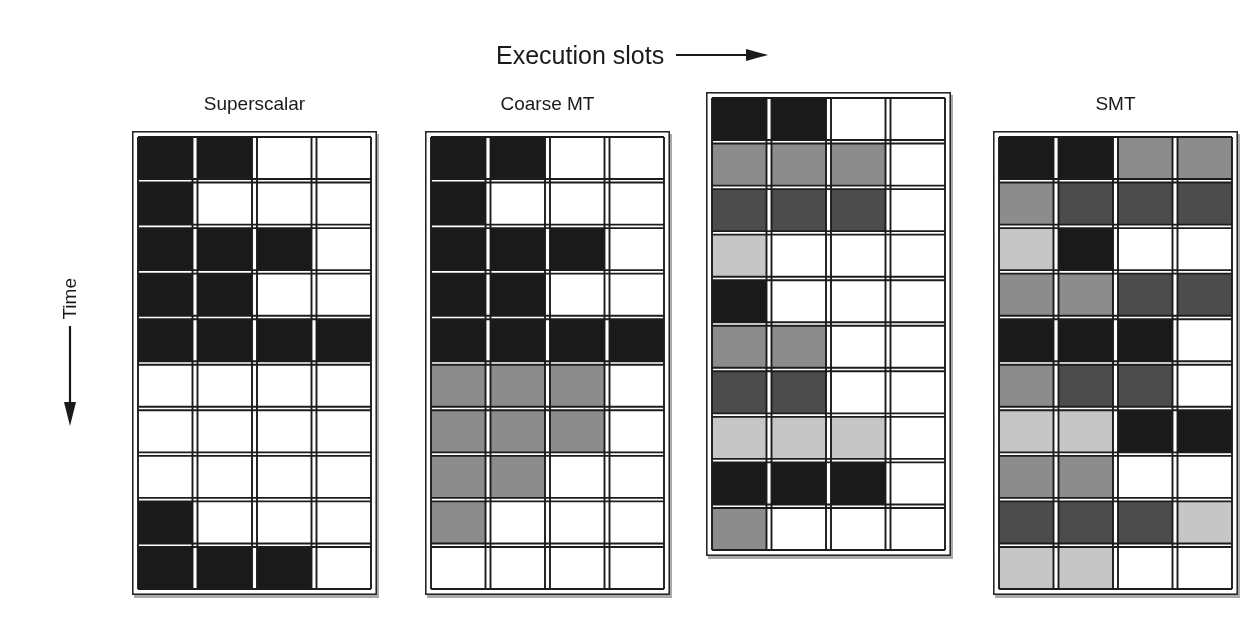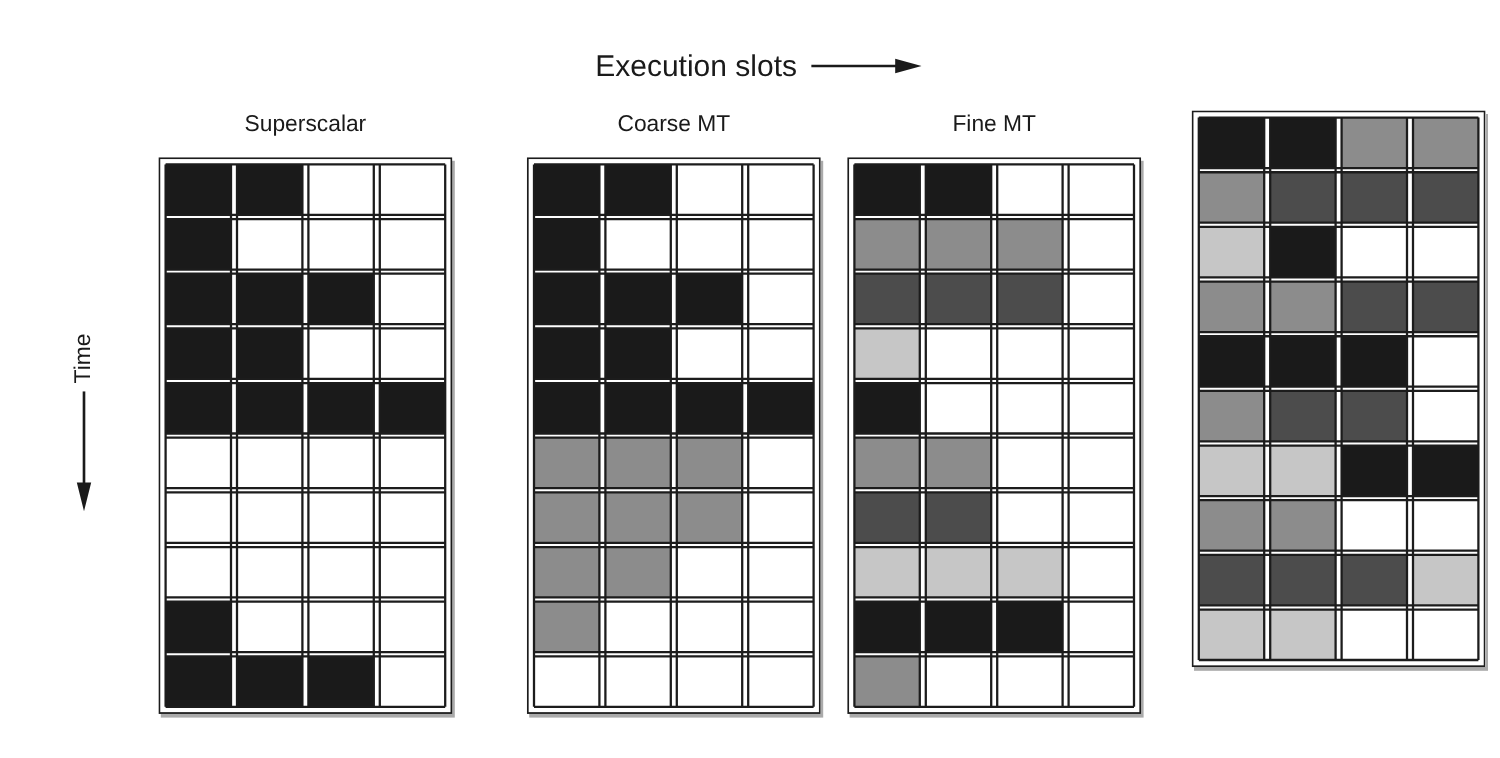--- a/index.html
+++ b/index.html
@@ -113,21 +113,21 @@
         <line x1="6" y1="324.84999999999997" x2="239" y2="324.84999999999997" stroke="#1c1c1c" stroke-width="1.9"></line>
         <line x1="6" y1="366.9" x2="239" y2="366.9" stroke="#1c1c1c" stroke-width="1.9"></line>
         <line x1="6" y1="370.4" x2="239" y2="370.4" stroke="#1c1c1c" stroke-width="1.9"></line>
         <line x1="6" y1="412.45" x2="239" y2="412.45" stroke="#1c1c1c" stroke-width="1.9"></line>
         <line x1="6" y1="415.95" x2="239" y2="415.95" stroke="#1c1c1c" stroke-width="1.9"></line>
         <line x1="6" y1="458" x2="239" y2="458" stroke="#1c1c1c" stroke-width="1.9"></line>
       </svg>
     </div>
 </div>
 
-<div class="panel" style="left:401px">
+<div class="panel" style="left:387px">
   <div class="panel-title">Coarse MT</div>
   <div class="grid-box">
       <svg width="245" height="464" viewBox="0 0 245 464">
         <rect x="0.8" y="0.8" width="243.4" height="462.4" fill="#ffffff" stroke="#1c1c1c" stroke-width="1.5"></rect>
         <rect x="6" y="6" width="54.5" height="42.05" fill="#1a1a1a"></rect>
         <rect x="65.5" y="6" width="54.5" height="42.05" fill="#1a1a1a"></rect>
         <rect x="125" y="6" width="54.5" height="42.05" fill="#ffffff"></rect>
         <rect x="184.5" y="6" width="54.5" height="42.05" fill="#ffffff"></rect>
         <rect x="6" y="51.55" width="54.5" height="42.05" fill="#1a1a1a"></rect>
         <rect x="65.5" y="51.55" width="54.5" height="42.05" fill="#ffffff"></rect>
@@ -191,21 +191,20 @@
         <line x1="6" y1="366.9" x2="239" y2="366.9" stroke="#1c1c1c" stroke-width="1.9"></line>
         <line x1="6" y1="370.4" x2="239" y2="370.4" stroke="#1c1c1c" stroke-width="1.9"></line>
         <line x1="6" y1="412.45" x2="239" y2="412.45" stroke="#1c1c1c" stroke-width="1.9"></line>
         <line x1="6" y1="415.95" x2="239" y2="415.95" stroke="#1c1c1c" stroke-width="1.9"></line>
         <line x1="6" y1="458" x2="239" y2="458" stroke="#1c1c1c" stroke-width="1.9"></line>
       </svg>
     </div>
 </div>
 
 <div class="panel" style="left:668px">
-  <div class="panel-title">Fine MT</div>
   <div class="grid-box">
       <svg width="245" height="464" viewBox="0 0 245 464">
         <rect x="0.8" y="0.8" width="243.4" height="462.4" fill="#ffffff" stroke="#1c1c1c" stroke-width="1.5"></rect>
         <rect x="6" y="6" width="54.5" height="42.05" fill="#1a1a1a"></rect>
         <rect x="65.5" y="6" width="54.5" height="42.05" fill="#1a1a1a"></rect>
         <rect x="125" y="6" width="54.5" height="42.05" fill="#ffffff"></rect>
         <rect x="184.5" y="6" width="54.5" height="42.05" fill="#ffffff"></rect>
         <rect x="6" y="51.55" width="54.5" height="42.05" fill="#8c8c8c"></rect>
         <rect x="65.5" y="51.55" width="54.5" height="42.05" fill="#8c8c8c"></rect>
         <rect x="125" y="51.55" width="54.5" height="42.05" fill="#8c8c8c"></rect>
@@ -268,20 +267,21 @@
         <line x1="6" y1="366.9" x2="239" y2="366.9" stroke="#1c1c1c" stroke-width="1.9"></line>
         <line x1="6" y1="370.4" x2="239" y2="370.4" stroke="#1c1c1c" stroke-width="1.9"></line>
         <line x1="6" y1="412.45" x2="239" y2="412.45" stroke="#1c1c1c" stroke-width="1.9"></line>
         <line x1="6" y1="415.95" x2="239" y2="415.95" stroke="#1c1c1c" stroke-width="1.9"></line>
         <line x1="6" y1="458" x2="239" y2="458" stroke="#1c1c1c" stroke-width="1.9"></line>
       </svg>
     </div>
 </div>
 
 <div class="panel" style="left:955px">
+  <div class="panel-title">SMT</div>
   <div class="grid-box">
       <svg width="245" height="464" viewBox="0 0 245 464">
         <rect x="0.8" y="0.8" width="243.4" height="462.4" fill="#ffffff" stroke="#1c1c1c" stroke-width="1.5"></rect>
         <rect x="6" y="6" width="54.5" height="42.05" fill="#1a1a1a"></rect>
         <rect x="65.5" y="6" width="54.5" height="42.05" fill="#1a1a1a"></rect>
         <rect x="125" y="6" width="54.5" height="42.05" fill="#8c8c8c"></rect>
         <rect x="184.5" y="6" width="54.5" height="42.05" fill="#8c8c8c"></rect>
         <rect x="6" y="51.55" width="54.5" height="42.05" fill="#8c8c8c"></rect>
         <rect x="65.5" y="51.55" width="54.5" height="42.05" fill="#4c4c4c"></rect>
         <rect x="125" y="51.55" width="54.5" height="42.05" fill="#4c4c4c"></rect>

